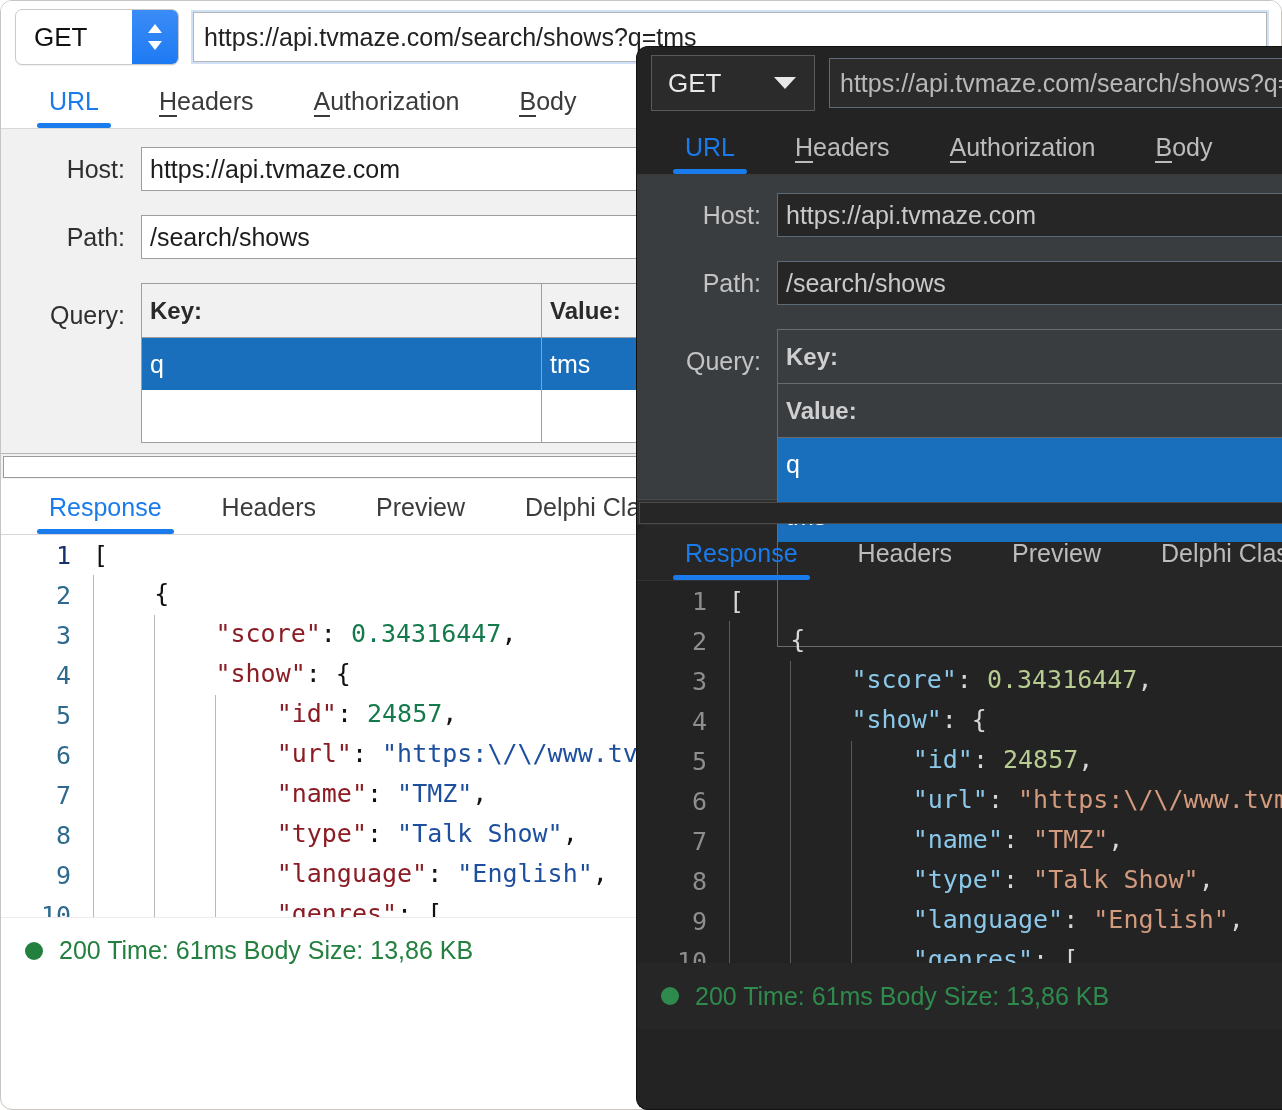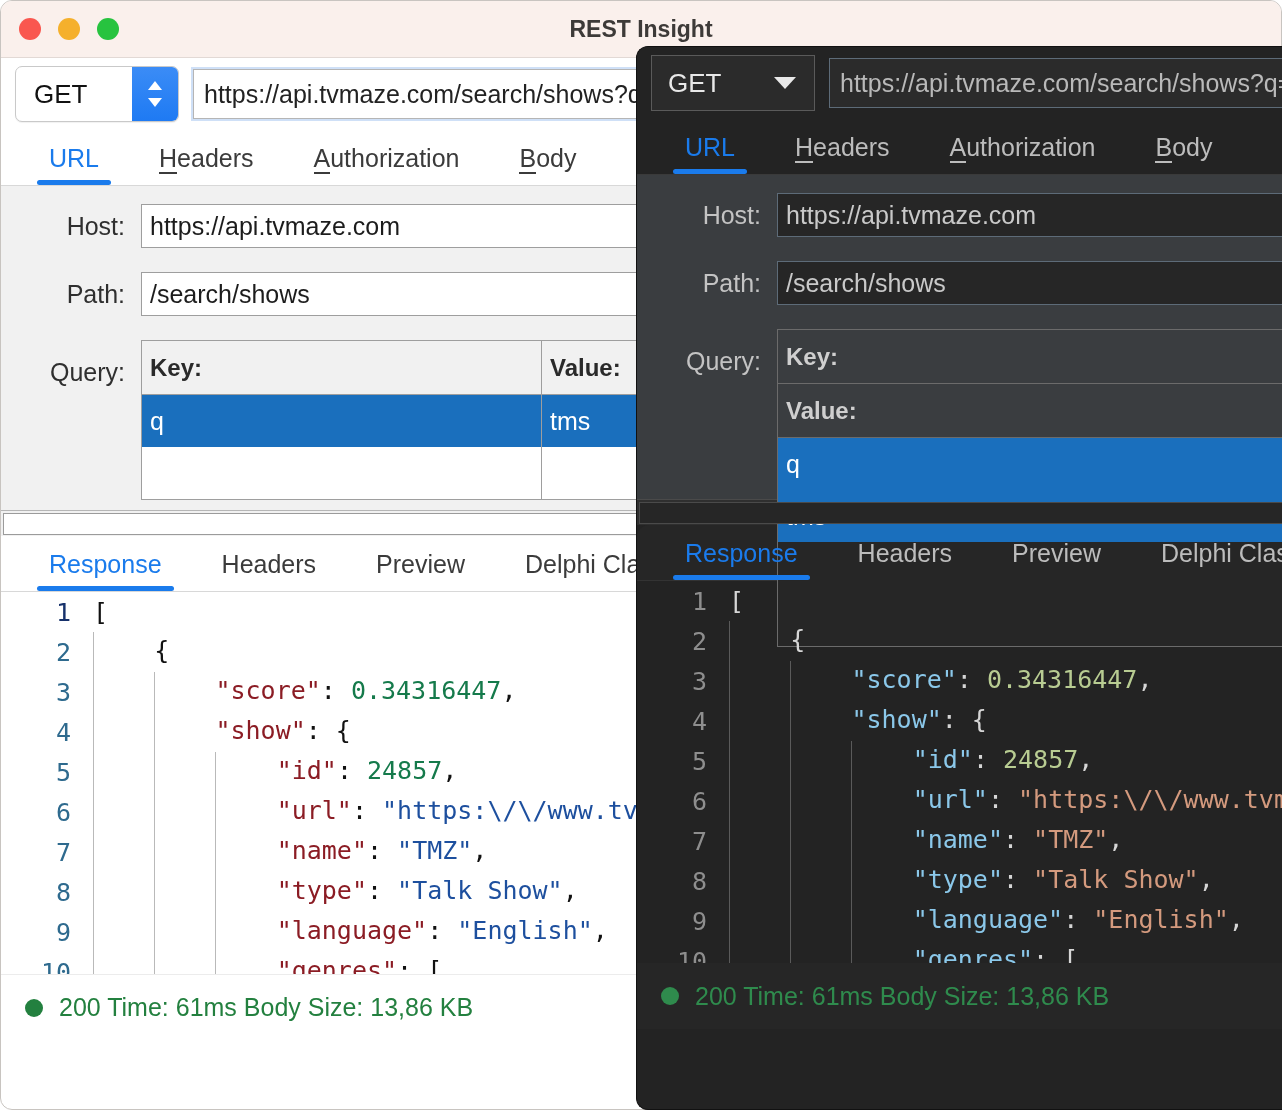--- a/index.html
+++ b/index.html
@@ -310,28 +310,20 @@
   .d-dot { width: 18px; height: 18px; border-radius: 50%; background: #2f8b4d; }
   .d-status-text { font-size: 25px; color: #2f8b4d; }
 </style>
 </head>
 <body>
 
 <div id="root">
 
   <div class="win-light">
 
-    <div class="titlebar">
-      <div class="traffic">
-        <div class="tl red"></div>
-        <div class="tl yellow"></div>
-        <div class="tl green"></div>
-      </div>
-      <div class="title-text">REST Insight</div>
-    </div>
 
     <div class="reqbar">
       <div class="method-select">
         <span class="mlabel">GET</span>
         <span class="stepper">
           <svg width="22" height="34" viewBox="0 0 22 34">
             <path d="M11 4 L18 13 L4 13 Z" fill="#ffffff"></path>
             <path d="M11 30 L18 21 L4 21 Z" fill="#ffffff"></path>
           </svg>
         </span>

